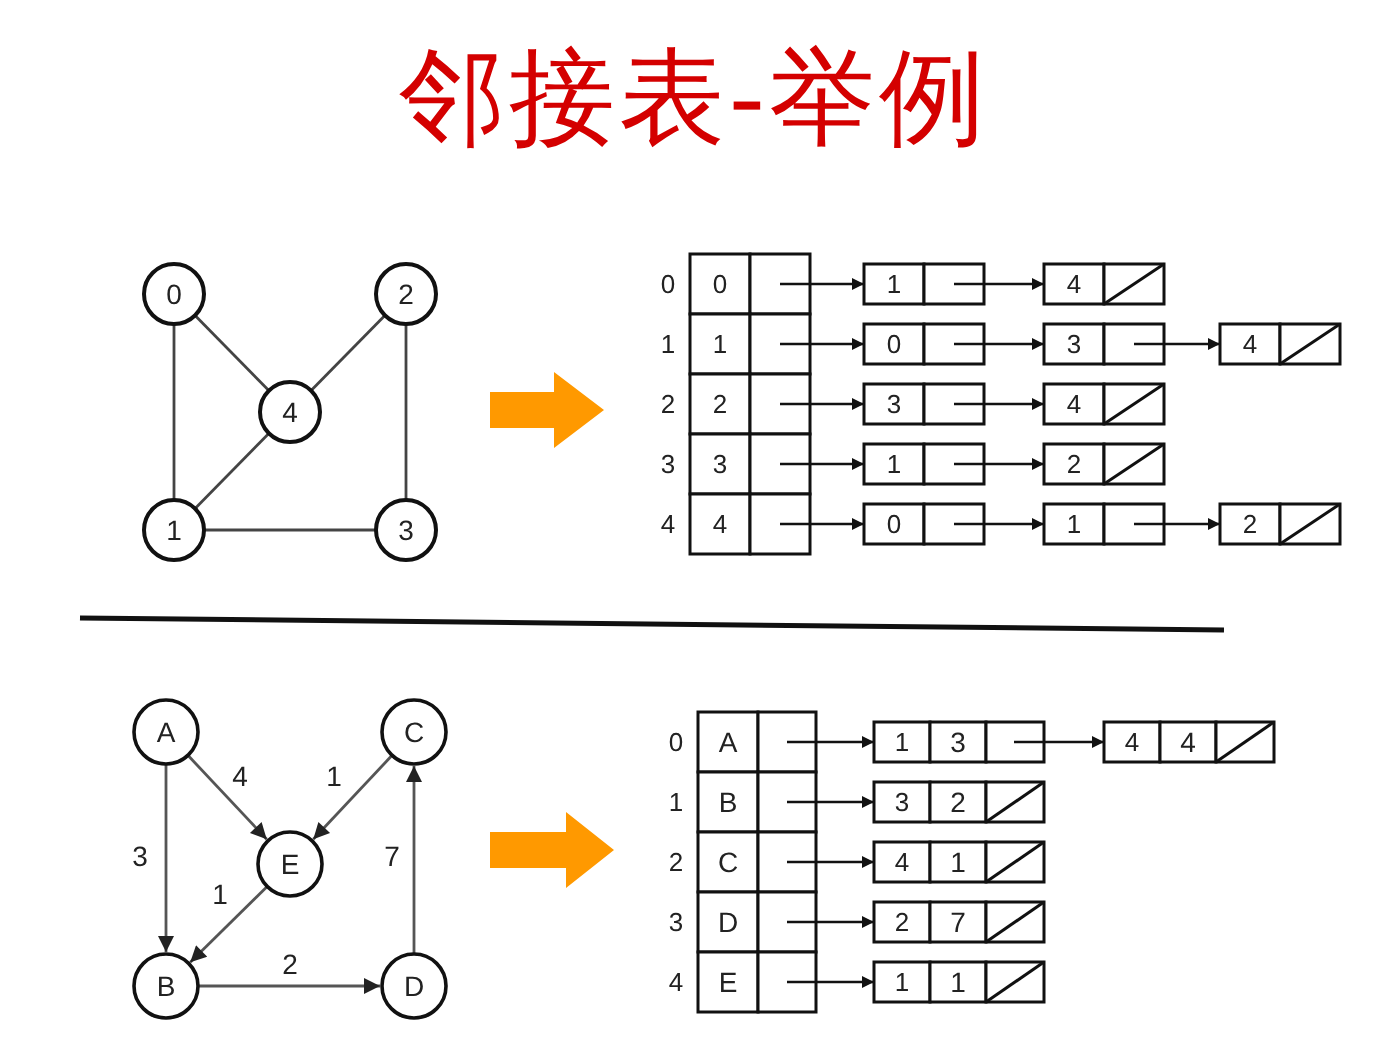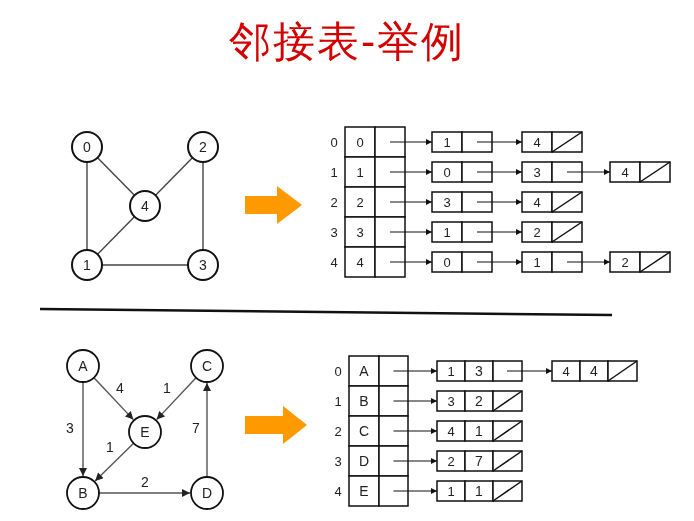--- a/index.html
+++ b/index.html
@@ -1,17 +1,17 @@
 <!DOCTYPE html>
 <html><head>
 <meta charset="utf-8">
 <style>
   html, body { margin: 0; padding: 0; background: #ffffff; }
   body { width: 694px; height: 521px; position: relative; overflow: hidden; font-family: "DejaVu Sans", sans-serif; }
-  #title { position: absolute; left: 0; top: 14px; width: 694px; text-align: center; font-family: "DejaVu Serif", serif; font-size: 42px; color: #d40000; letter-spacing: 2px; }
+  #title { position: absolute; left: 0; top: 14px; width: 694px; text-align: center; font-family: "DejaVu Serif", serif; font-size: 53px; color: #d40000; letter-spacing: 2px; }
   svg { position: absolute; left: 0; top: 0; }
   .txt { font-family: "Liberation Sans", sans-serif; fill: #222; }
 </style>
 </head>
 <body>
 
 <div id="title">邻接表-举例</div>
 
 <svg id="canvas" width="694" height="521" viewBox="0 0 694 521">
   <defs>

